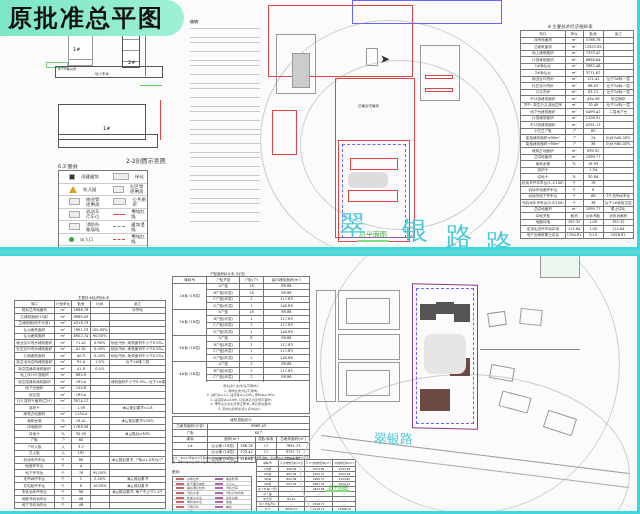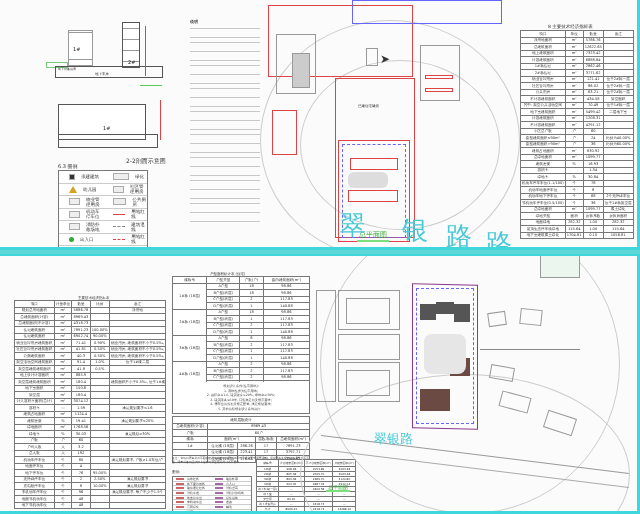--- a/index.html
+++ b/index.html
@@ -29,20 +29,21 @@
 .legend{position:absolute;border:0.5px solid #777;background:#fff;font-size:4.5px;color:#333}
 .legend .row{display:flex;height:12.5px;border-bottom:0.5px solid #ccc;align-items:center}
 .legend .cell{flex:1;display:flex;align-items:center;gap:6px;padding-left:10px}
 .sym{width:16px;height:7px;border:0.5px solid #aaa;background:#eee}
 .contour{position:absolute;border:0.6px solid #ccc;border-radius:50%}
 </style>
 </head>
 <body>
 
 <div class="panel" id="p1">
+  <div class="title-badge">原批准总平图</div>
 
   <div>
     <div class="thin" style="left:68px;top:30px;width:18px;height:36px;border-color:#d44;border-width:0 0 0 1px"></div>
     <div class="thin" style="left:46px;top:62px;width:22px;height:6px;border-color:#7c7"></div>
     <div class="thin" style="left:68px;top:30px;width:25px;height:36px;border-color:#555"></div>
     <div class="thin" style="left:68px;top:30px;width:25px;height:36px;background:repeating-linear-gradient(0deg,#fff 0 5px,#999 5px 5.5px)"></div>
     <div style="position:absolute;left:73px;top:46px;font-size:5px;color:#222">1#</div>
     <div class="thin" style="left:122px;top:22px;width:18px;height:46px;border-color:#555;background:repeating-linear-gradient(0deg,#fff 0 5px,#999 5px 5.5px)"></div>
     <div style="position:absolute;left:128px;top:59px;font-size:5px;color:#222">2#</div>
     <div class="thin" style="left:55px;top:66px;width:108px;height:12px;border-color:#555;border-width:1.2px"></div>

